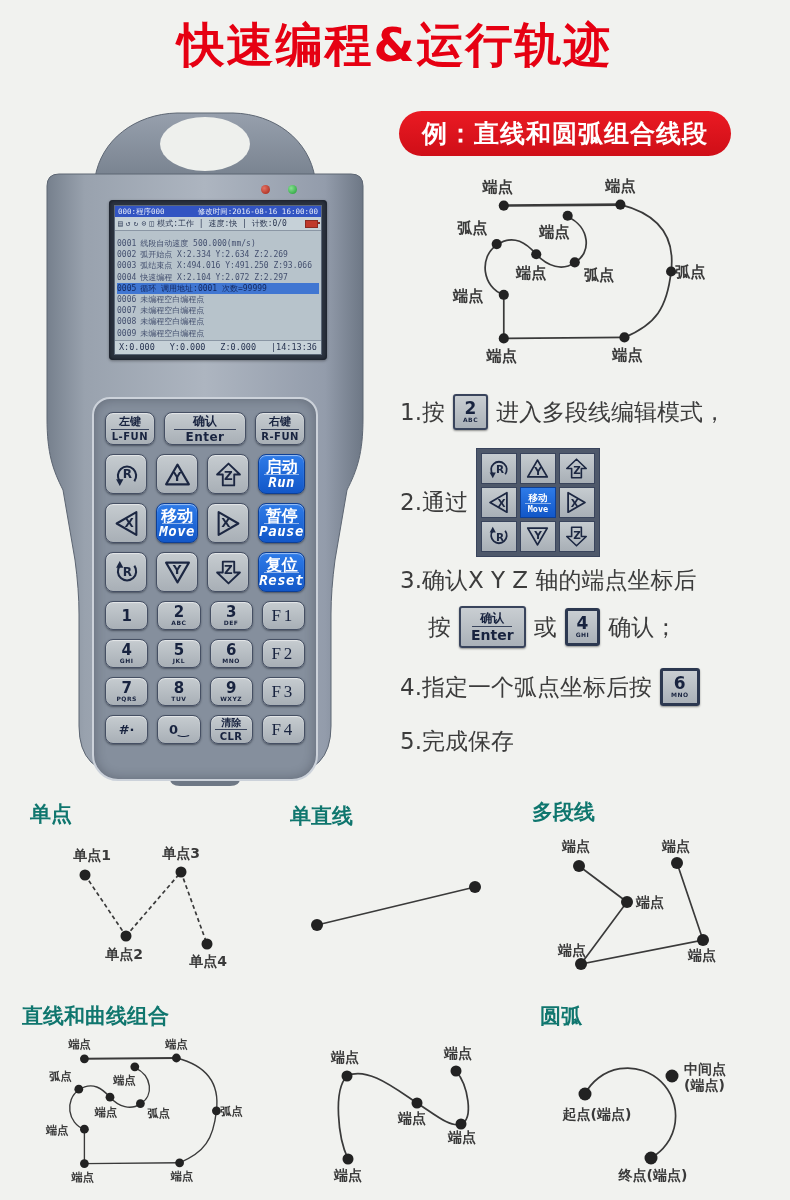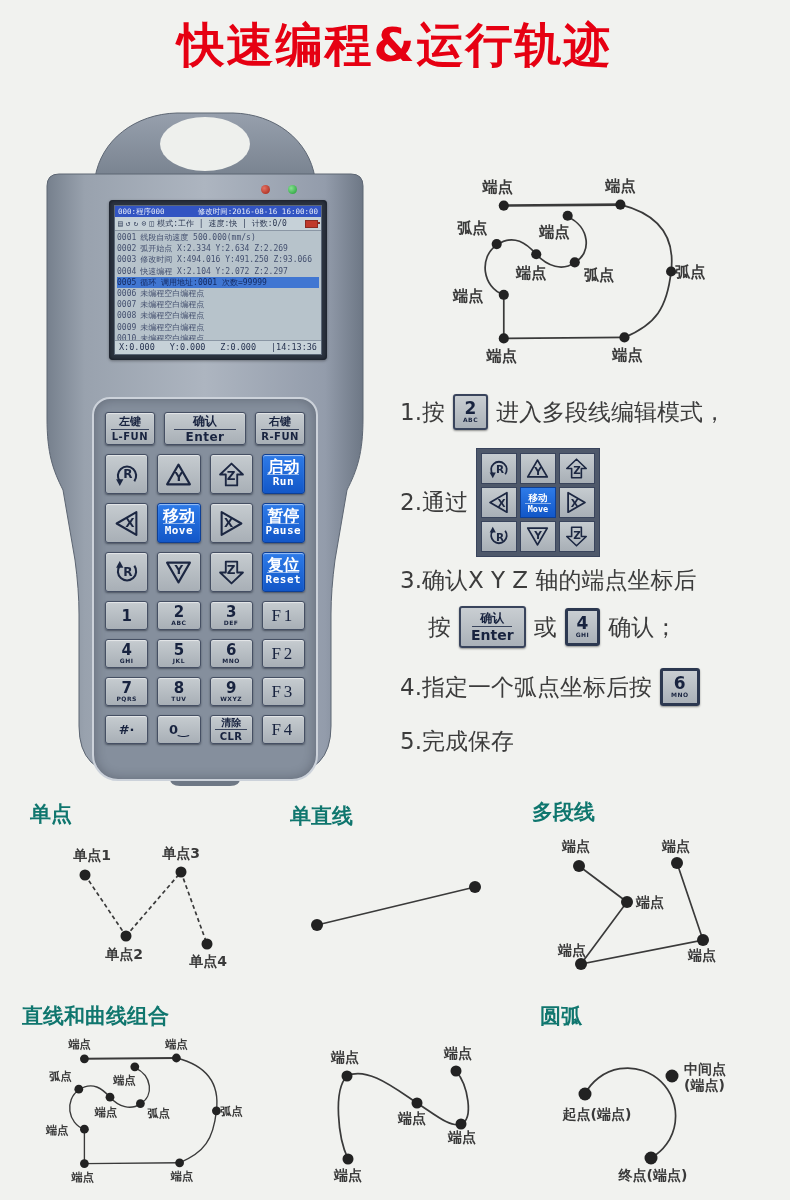--- a/index.html
+++ b/index.html
@@ -20,43 +20,43 @@
         box-shadow:inset 0 0 4px #10141c,0 1px 3px rgba(0,0,0,.35);}
   .lcd{width:100%;height:100%;background:#b7c3cb;display:flex;flex-direction:column;overflow:hidden;
         font-family:"DejaVu Sans Mono",monospace;border:1px solid #5c6878;box-sizing:border-box;}
   .lcd-title{display:flex;justify-content:space-between;background:#3254c2;color:#e9eef9;
         font-size:7.5px;line-height:11px;padding:0 3px;white-space:nowrap;}
   .lcd-tb{display:flex;align-items:center;gap:3px;background:#c6d1d8;color:#2e3a54;font-size:8px;
         line-height:13px;padding:0 3px;border-bottom:1px solid #8a96a4;white-space:nowrap;}
   .tb-ic{font-size:8px;color:#36425e;}
   .tb-bat{margin-left:auto;width:11px;height:6px;border:1px solid #8a2a22;background:#c0392b;position:relative;}
   .tb-bat:after{content:"";position:absolute;right:-3px;top:1px;width:2px;height:2px;background:#8a2a22;}
-  .lcd-rows{flex:1;padding:1px 2px;overflow:hidden;}
+  .lcd-rows{flex:1;padding:7px 2px;overflow:hidden;}
   .lrow{display:flex;gap:4px;font-size:8px;line-height:11.2px;color:#44506f;white-space:nowrap;}
   .lrow.sel{background:#4076d2;color:#142a62;}
   .lcd-status{display:flex;justify-content:space-between;background:#c6d1d8;color:#273350;
         font-size:8.5px;line-height:13px;border-top:1px solid #8a96a4;padding:0 4px;white-space:nowrap;}
 
   .keypad{position:absolute;left:57px;top:299px;width:226px;height:384px;background:#858f9d;
         border:2px solid #ccd2da;border-radius:18px 18px 26px 26px;box-sizing:border-box;
         padding:13px 11px;box-shadow:inset 0 0 12px rgba(15,20,30,.3);}
   .fn-row{display:grid;grid-template-columns:1fr 1.65fr 1fr;gap:9px;height:33px;margin-bottom:9px;}
   .arrow-grid{display:grid;grid-template-columns:repeat(4,1fr);grid-auto-rows:40px;gap:9px;margin-bottom:9px;}
   .num-grid{display:grid;grid-template-columns:repeat(4,1fr);grid-auto-rows:29px;gap:9px;}
-  .key{background:linear-gradient(#c6ccd0,#a8afb6);border:1px solid #454f63;border-radius:3px;
+  .key{background:linear-gradient(#c6ccd0,#a8afb6);border:1px solid #454f63;border-radius:8px;
         color:#18233f;display:flex;flex-direction:column;align-items:center;justify-content:center;
         position:relative;box-sizing:border-box;cursor:pointer;
         box-shadow:inset 0 1px 1px rgba(255,255,255,.55),0 1px 2px rgba(18,24,36,.5);}
   .key .zh{font-size:11px;font-weight:bold;line-height:13px;}
   .key .en{font-size:10px;font-weight:bold;line-height:12px;letter-spacing:.5px;}
   .key .dv{width:78%;border-top:1px solid #39445c;margin:1px 0;}
   .key.enter .zh{font-size:12px;} .key.enter .en{font-size:12px;}
   .key.blue{background:linear-gradient(#2e7be8,#1257c8);border-color:#0d3f96;color:#fff;}
   .key.blue .zh{font-size:16px;}
-  .key.blue .en{font-family:"DejaVu Sans Mono",monospace;font-size:11px;}
+  .key.blue .en{font-family:"DejaVu Sans Mono",monospace;font-size:14px;font-style:italic;}
   .key.blue .dv{border-color:rgba(255,255,255,.5);}
   .key .num{font-size:15px;font-weight:bold;line-height:14px;}
   .key .sub{font-size:6px;font-weight:bold;line-height:7px;letter-spacing:.5px;}
   .key.fkey{font-family:"Liberation Serif",serif;font-size:17px;letter-spacing:3px;}
   .key.clr .zh{font-size:10px;line-height:11px;} .key.clr .en{font-size:10px;line-height:11px;}
   .kglyph svg{width:27px;height:27px;display:block;}
   .lt{position:absolute;left:50%;top:50%;transform:translate(-50%,-50%);
         font-weight:bold;font-size:12px;color:#1c2742;}
   .lt.up{top:58%;} .lt.down{top:44%;} .lt.left{left:58%;} .lt.right{left:44%;}
   .lt.zup{top:56%;} .lt.zdown{top:46%;} .lt.rr{left:53%;}
@@ -180,21 +180,21 @@
           <div class="lrow">
               <span>0001</span>
               <span>线段自动速度 500.000(mm/s)</span>
             </div>
           <div class="lrow">
               <span>0002</span>
               <span>弧开始点 X:2.334 Y:2.634 Z:2.269</span>
             </div>
           <div class="lrow">
               <span>0003</span>
-              <span>修改时间 X:494.016 Y:491.250 Z:93.066</span>
+              <span>弧结束点 X:494.016 Y:491.250 Z:93.066</span>
             </div>
           <div class="lrow">
               <span>0004</span>
               <span>快速编程 X:2.104 Y:2.072 Z:2.297</span>
             </div>
           <div class="lrow sel">
               <span>0005</span>
               <span>循环 调用地址:0001 次数=99999</span>
             </div>
           <div class="lrow">
@@ -376,20 +376,21 @@
             <span class="dv"></span>
             <span class="en">CLR</span>
           </div>
         <div class="key fkey">
             <span>F4</span>
           </div>
       </div>
     </div>
   </div>
 
+  <div class="banner">例：直线和圆弧组合线段</div>
 
   <svg class="dg" style="left:424px;top:164px" width="336" height="218" viewBox="0 0 330 215">
     <line class="ln thick" x1="78" y1="41" x2="193" y2="40"></line>
     <path class="ln" d="M193,40 C233,50 247,74 243,106 C239,142 228,158 197,171"></path>
     <line class="ln" x1="197" y1="171" x2="78" y2="172"></line>
     <line class="ln" x1="78" y1="172" x2="78" y2="129"></line>
     <path class="ln" d="M78,129 C57,122 53,92 71,80 C88,68 101,79 110,89 C121,101 136,106 148,97 C165,88 163,62 141,52"></path>
     <circle class="dot" cx="78" cy="41" r="5"></circle>
       <circle class="dot" cx="193" cy="40" r="5"></circle>
     <circle class="dot" cx="243" cy="106" r="5"></circle>

